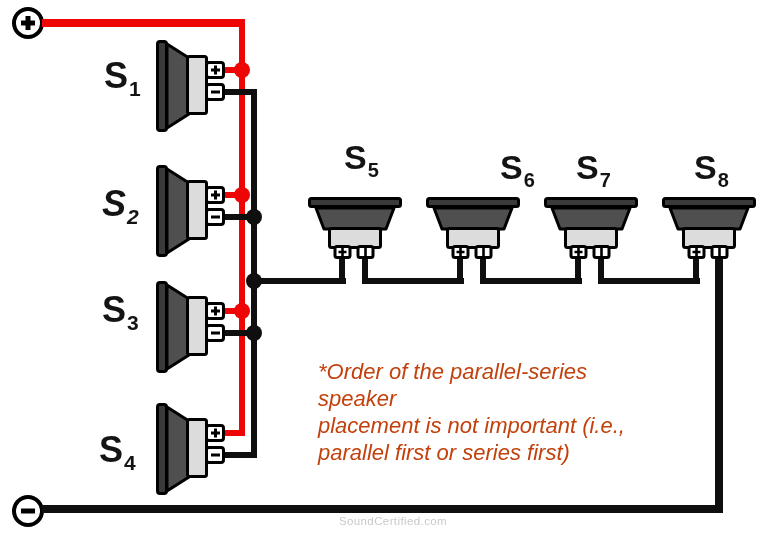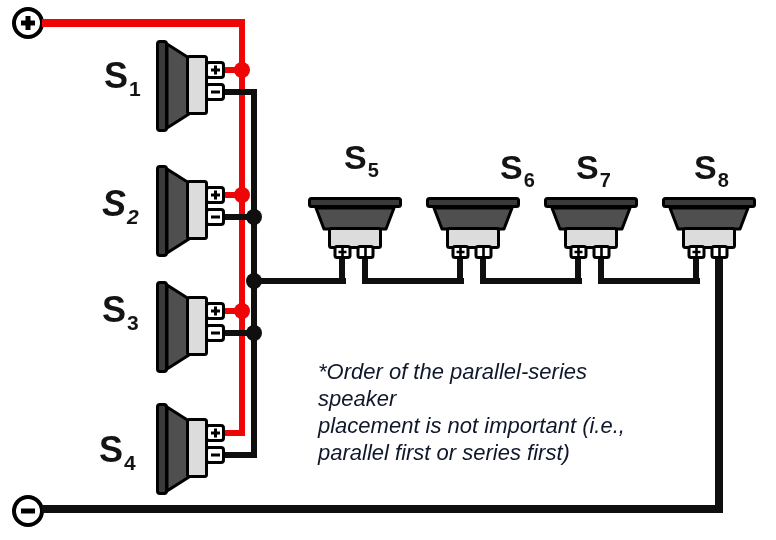--- a/index.html
+++ b/index.html
@@ -8,21 +8,21 @@
     font-family:"Liberation Sans", sans-serif;overflow:hidden;
   }
   
   .title{
     position:absolute;left:330px;top:30px;width:345px;
     font-size:24px;font-weight:bold;color:#141414;text-align:center;
     line-height:31px;white-space:pre-line;letter-spacing:.2px;
   }
   .note{
     position:absolute;left:318px;top:358px;width:330px;
-    font-size:22px;font-style:italic;color:#0f172a;
+    font-size:22px;font-style:italic;color:#c2410c;
     line-height:27px;white-space:pre-line;
   }
   .watermark{
     position:absolute;left:318px;top:515px;width:150px;text-align:center;
     font-size:11.5px;color:var(--watermark,#c9c9c9);letter-spacing:.4px;
   }
   
   .spk-label{position:absolute;font-weight:bold;color:#141414;line-height:1;}
   .spk-label .big{font-size:36px;}
   .spk-label sub{font-size:21px;position:relative;top:4px;left:1px;}
@@ -44,20 +44,21 @@
   svg{display:block;}
 </style>
 </head>
 <body>
 
 <div id="stage">
 
   <div class="note">*Order of the parallel-series speaker
 placement is not important (i.e.,
 parallel first or series first)</div>
+  <div class="watermark">SoundCertified.com</div>
 
   <div class="term" style="left:12px;top:7px;">
     <svg width="20" height="20">
       <line x1="3" y1="10" x2="17" y2="10" stroke="#000" stroke-width="5"></line>
       <line x1="10" y1="3" x2="10" y2="17" stroke="#000" stroke-width="5"></line>
     </svg>
   </div>
   <div class="term" style="left:12px;top:495px;">
     <svg width="20" height="20">
       <line x1="3" y1="10" x2="17" y2="10" stroke="#000" stroke-width="5"></line>

